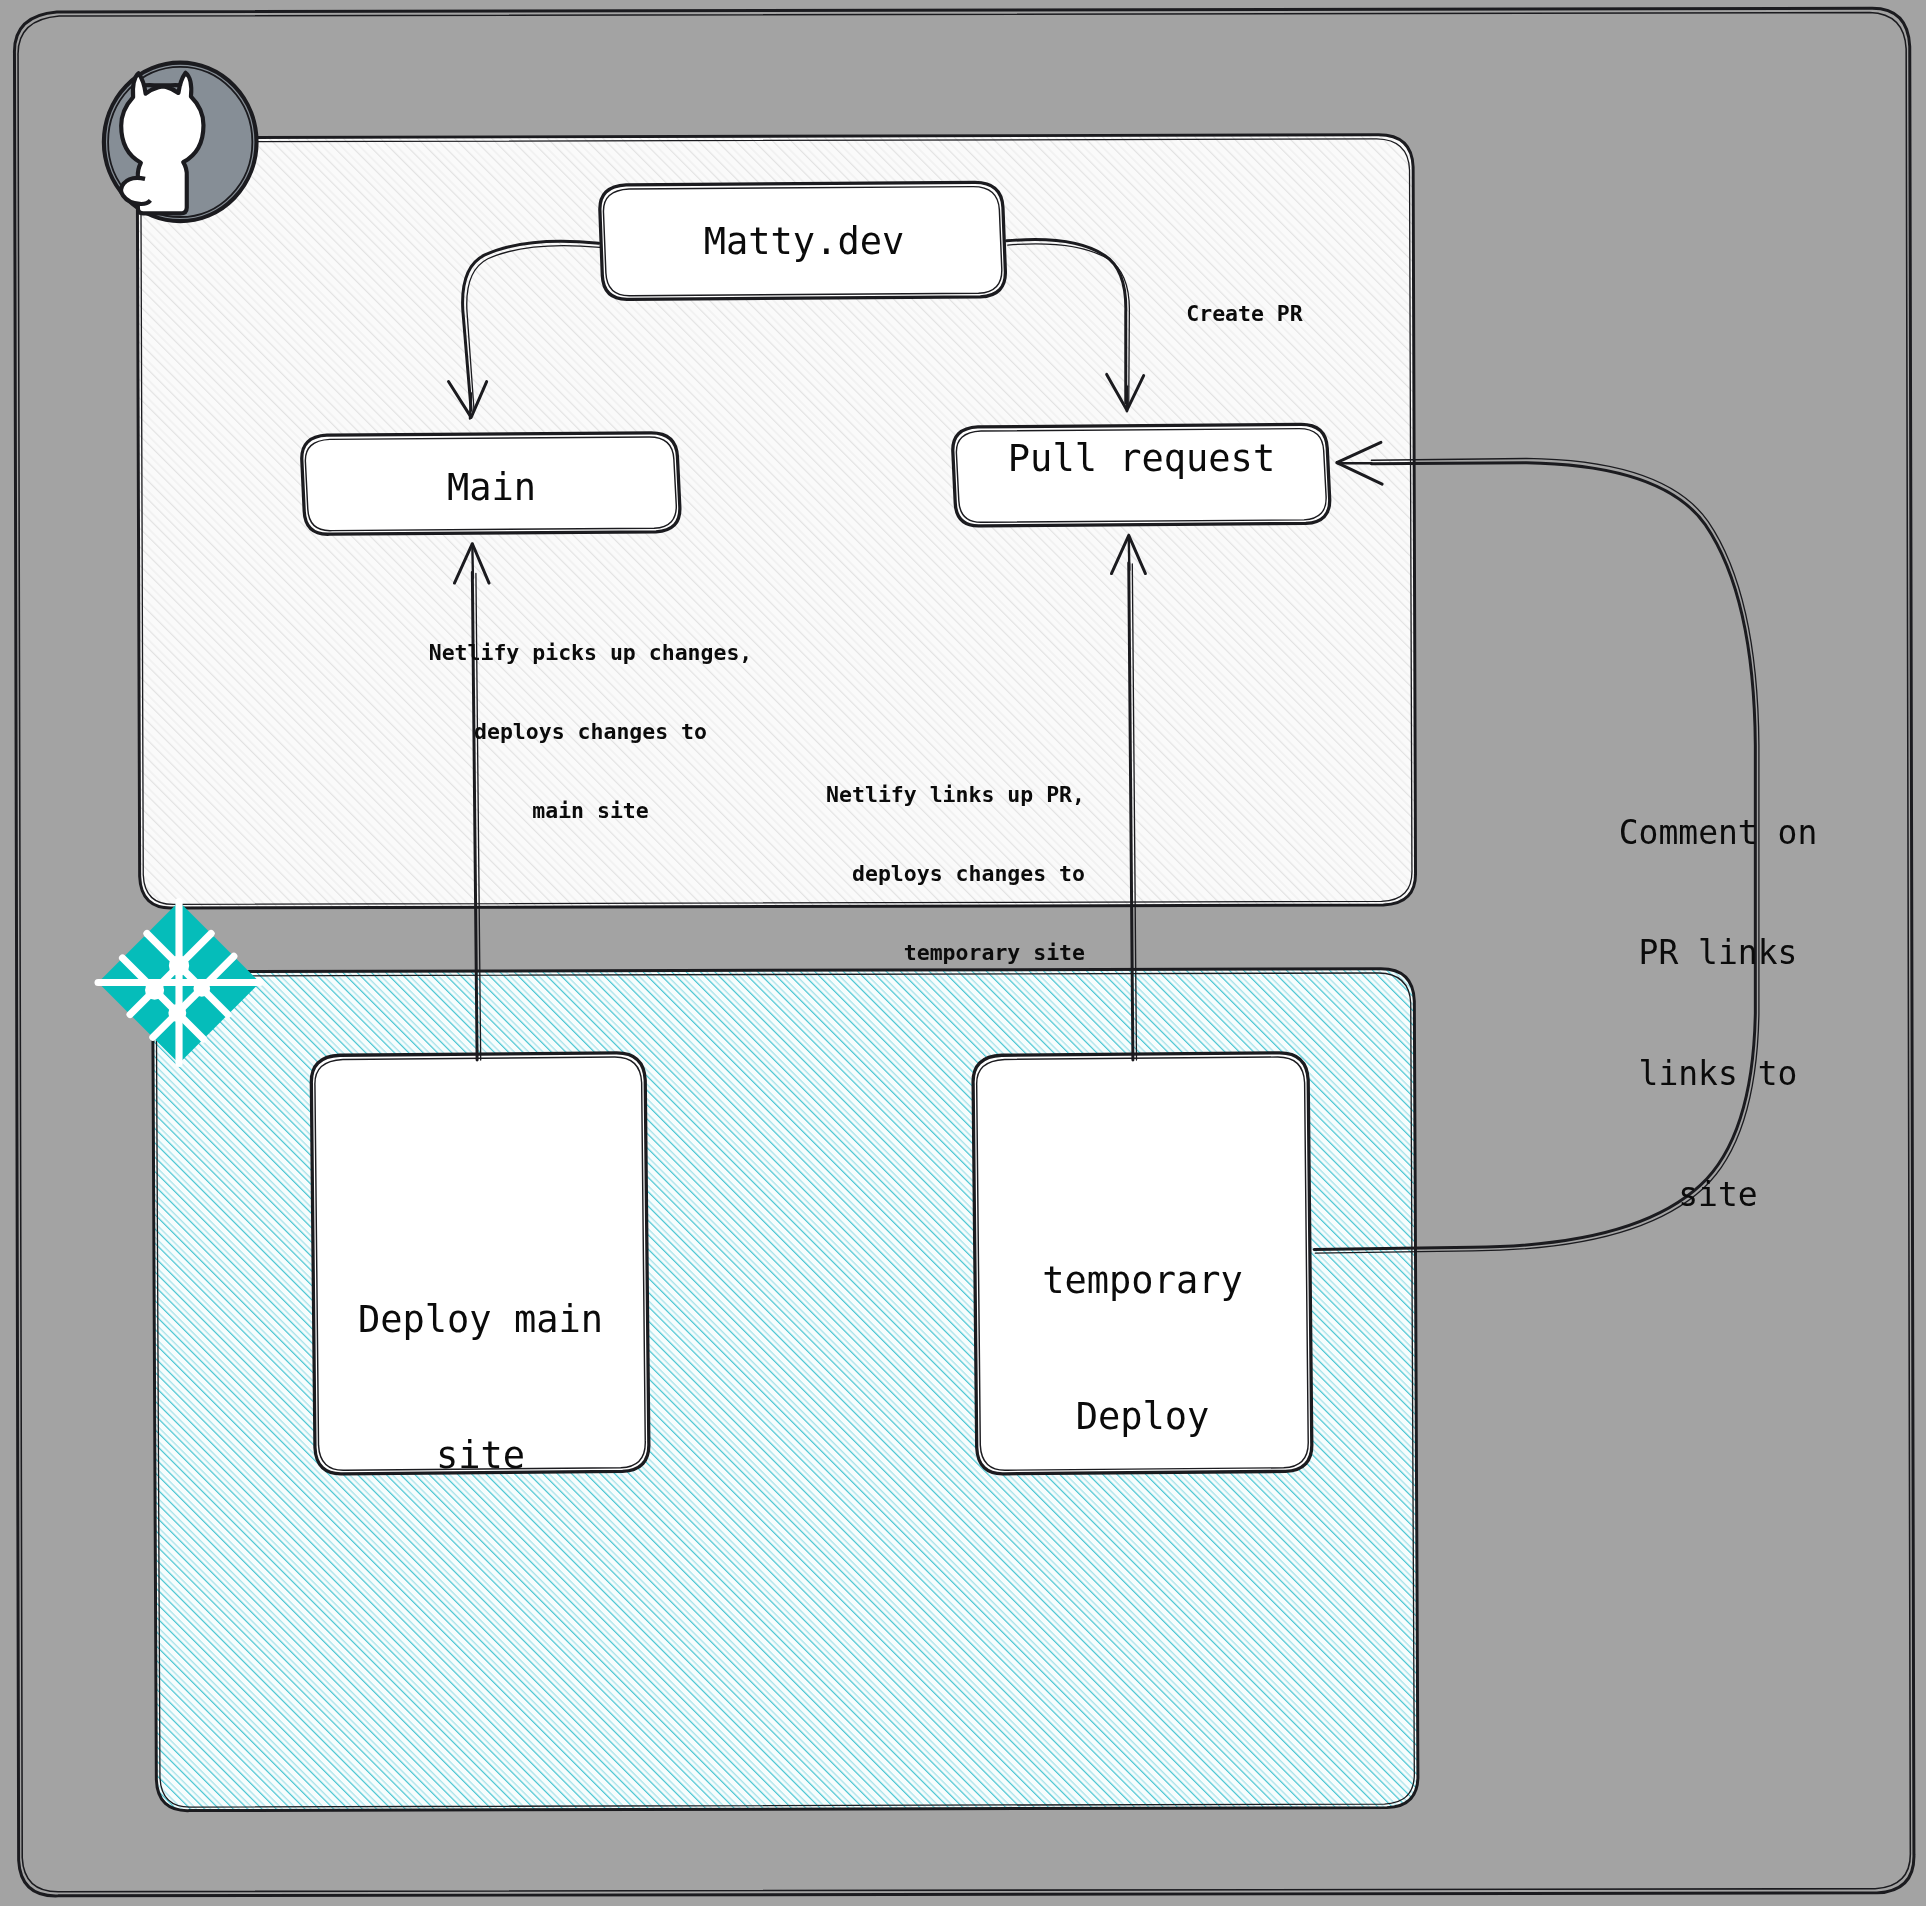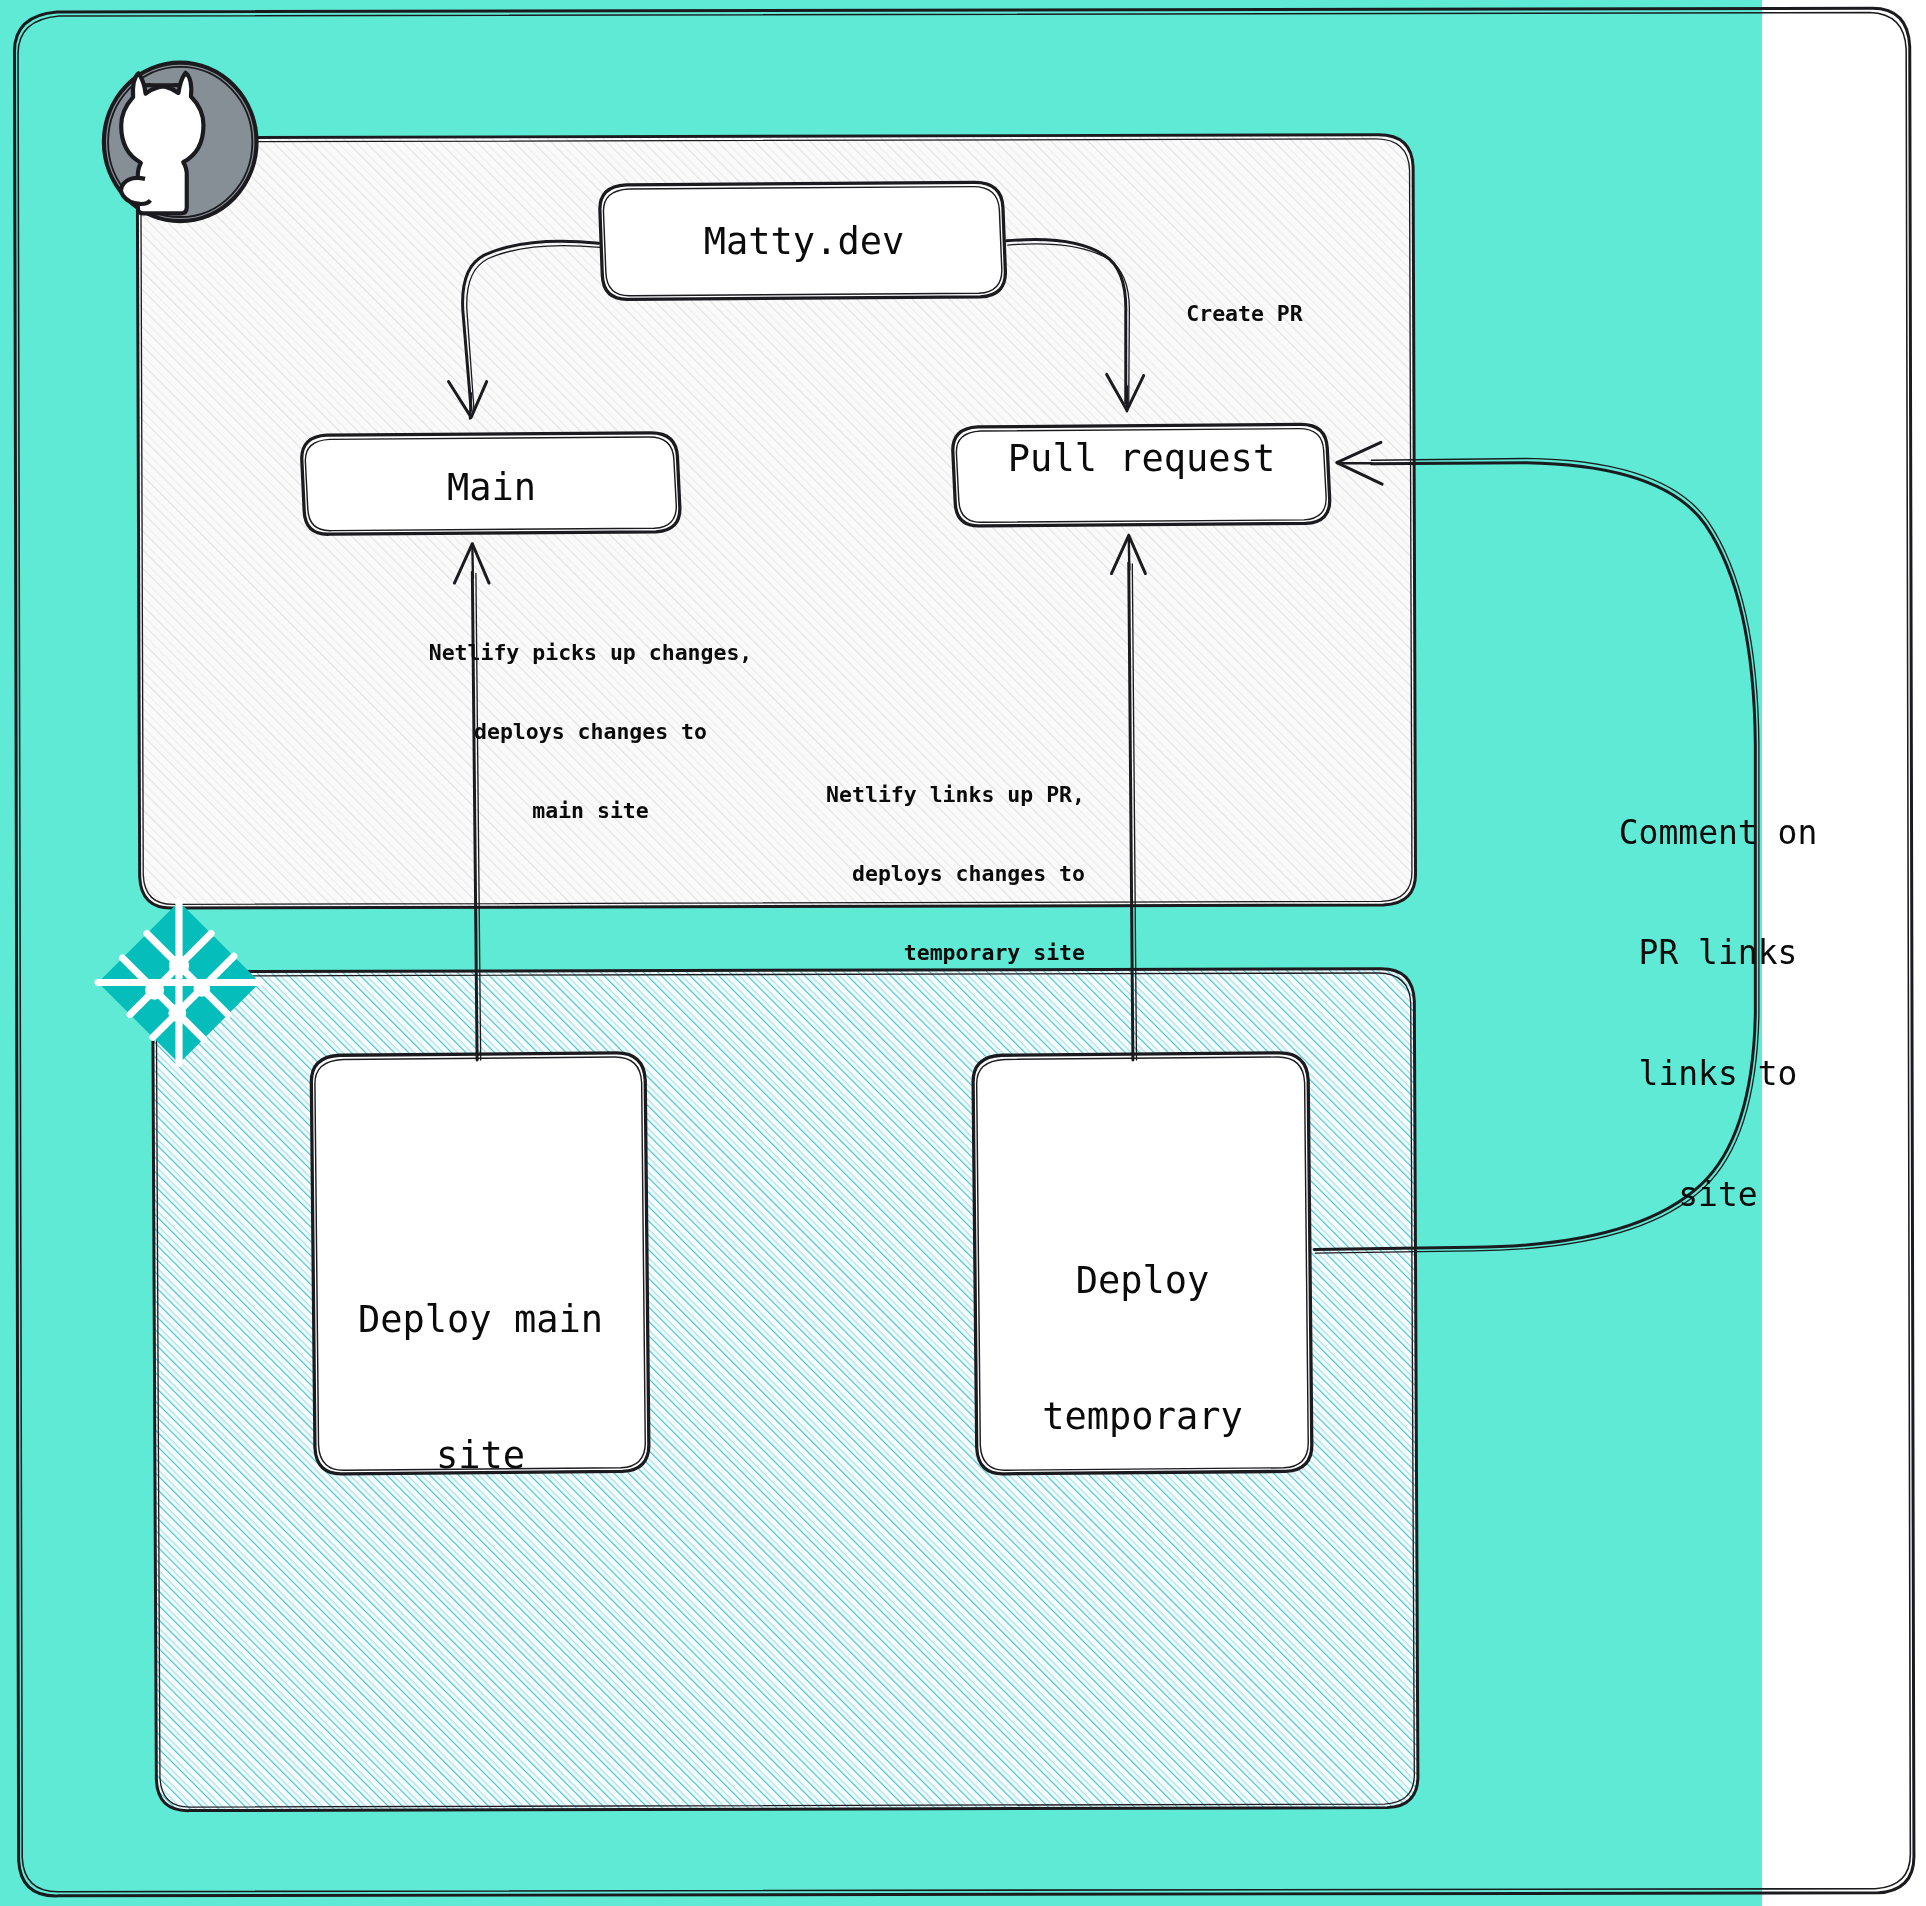--- a/index.html
+++ b/index.html
@@ -8,23 +8,23 @@
     background: #ffffff;
   }
   body {
     width: 1926px;
     height: 1906px;
     font-family: "DejaVu Sans Mono", "Liberation Mono", monospace;
     overflow: hidden;
   }
   #stage {
     position: relative;
-    width: 1762px;
+    width: 1926px;
     height: 1906px;
-    background: #5eead4;
+    background: #a3a3a3;
   }
   #svg-layer {
     position: absolute;
     inset: 0;
     width: 1926px;
     height: 1906px;
   }
   .txt {
     position: absolute;
     color: #0b0b0b;
@@ -225,22 +225,22 @@
   <div class="txt node-label" style="left:302px; top:465px; width:379px;">Main</div>
 
   <div class="txt node-label" style="left:952px; top:436px; width:379px;">Pull request</div>
 
   <div class="txt node-label-lg" style="left:311px; top:1207px; width:339px;">
     <div>Deploy main</div>
     <div>site</div>
   </div>
 
   <div class="txt node-label-lg" style="left:972px; top:1168px; width:341px;">
+    <div>temporary</div>
     <div>Deploy</div>
-    <div>temporary</div>
   </div>
 
 
   <div class="txt edge-label" style="left:1143px; top:249px; width:203px; text-align:center;">
     <div>Create PR</div>
   </div>
 
   <div class="txt edge-label" style="left:334px; top:588px; width:513px; text-align:center;">
     <div>Netlify picks up changes,</div>
     <div>deploys changes to</div>

